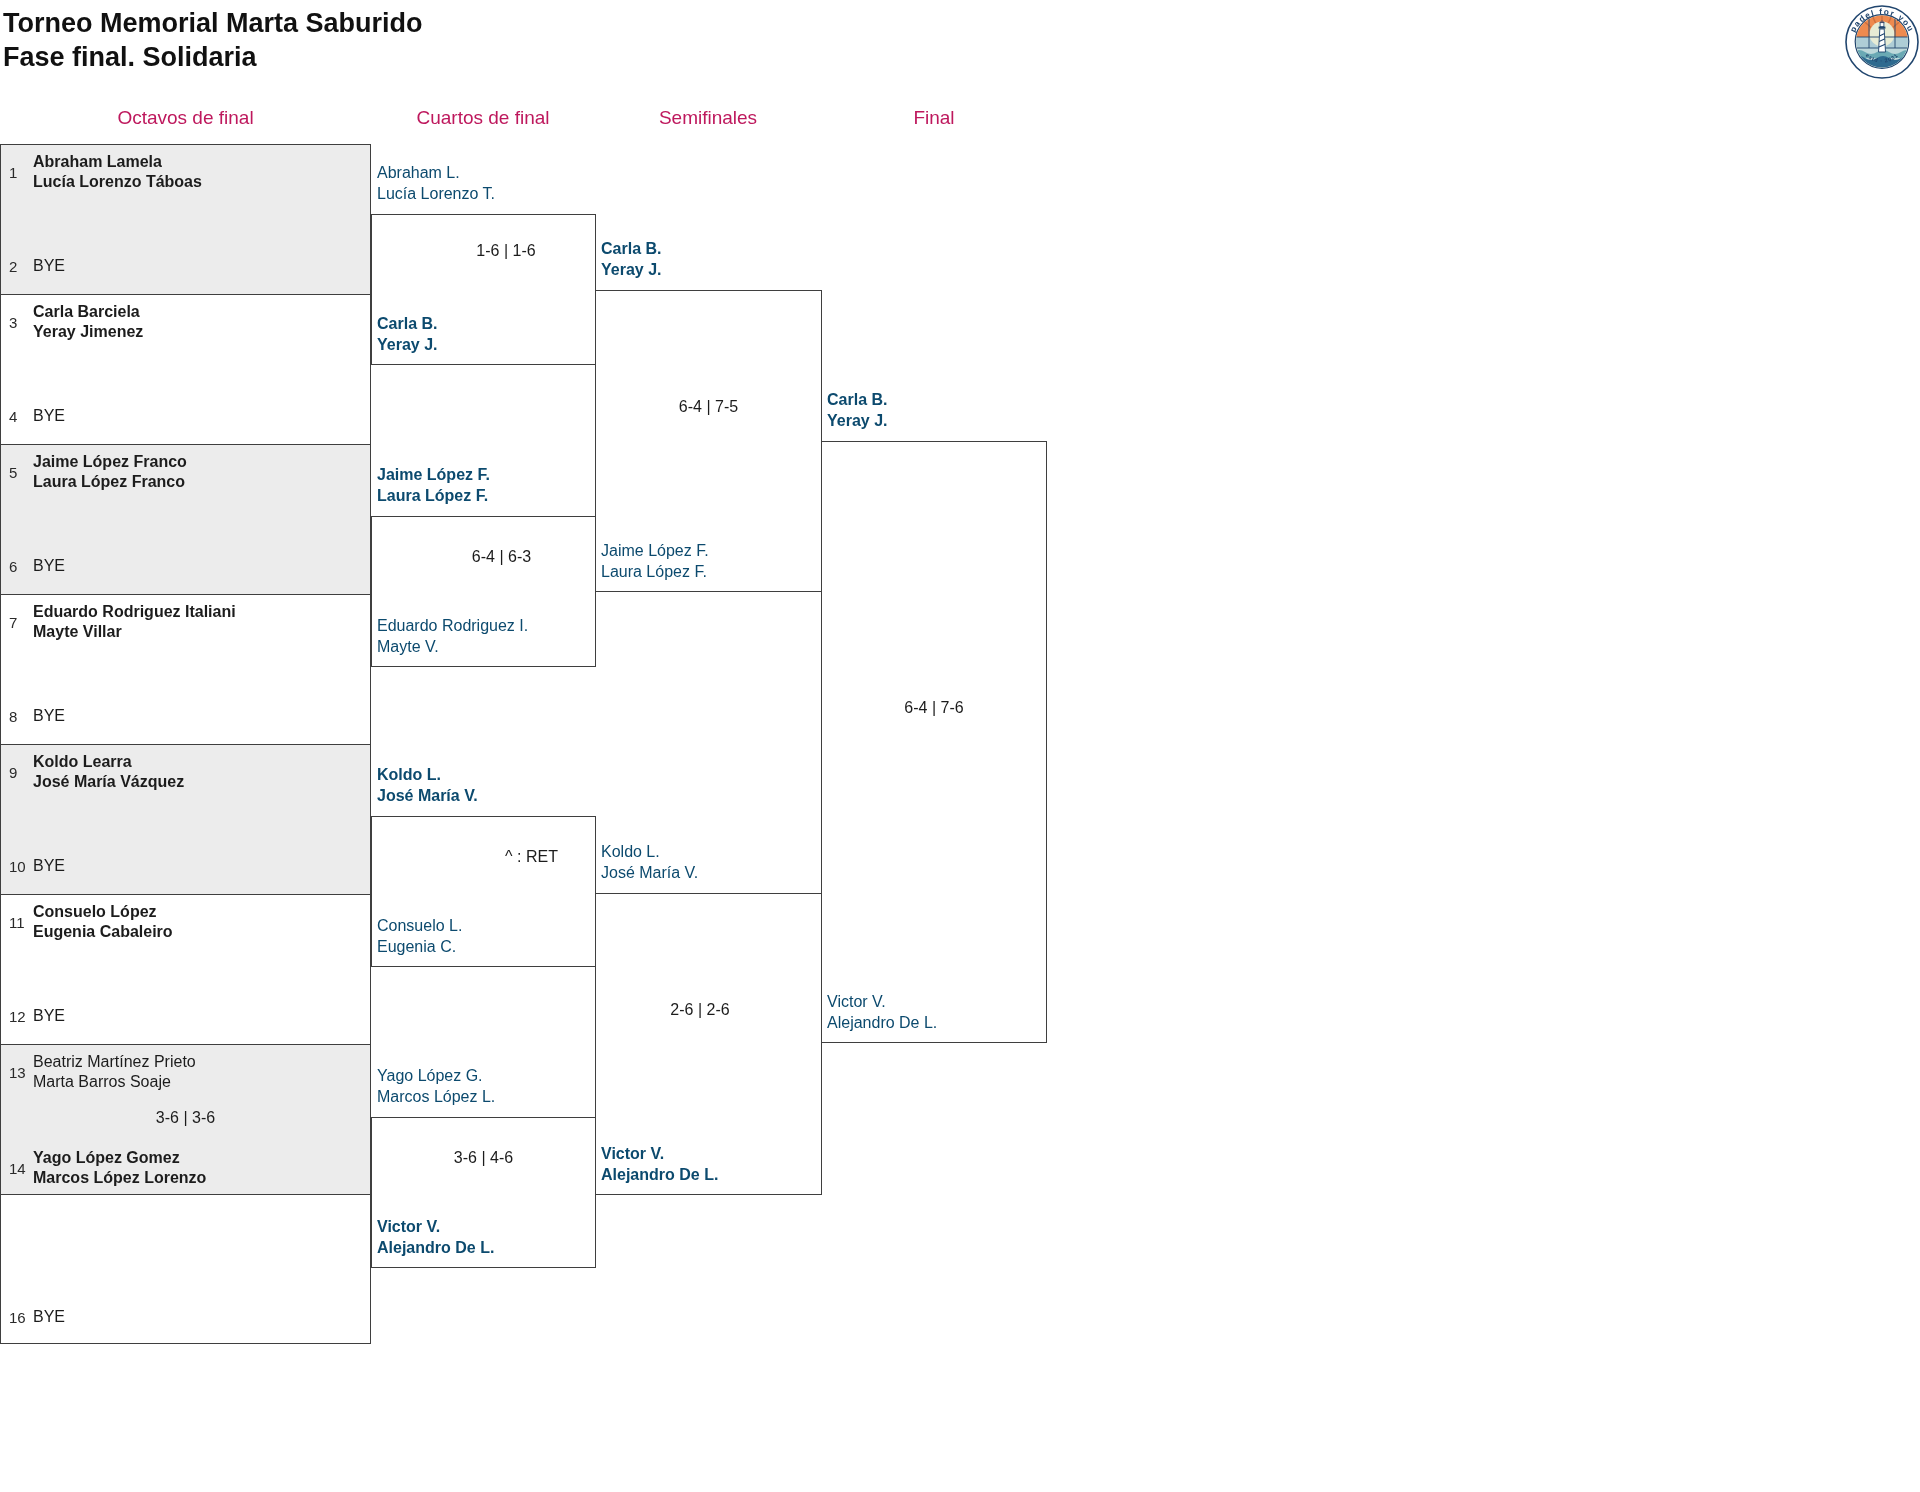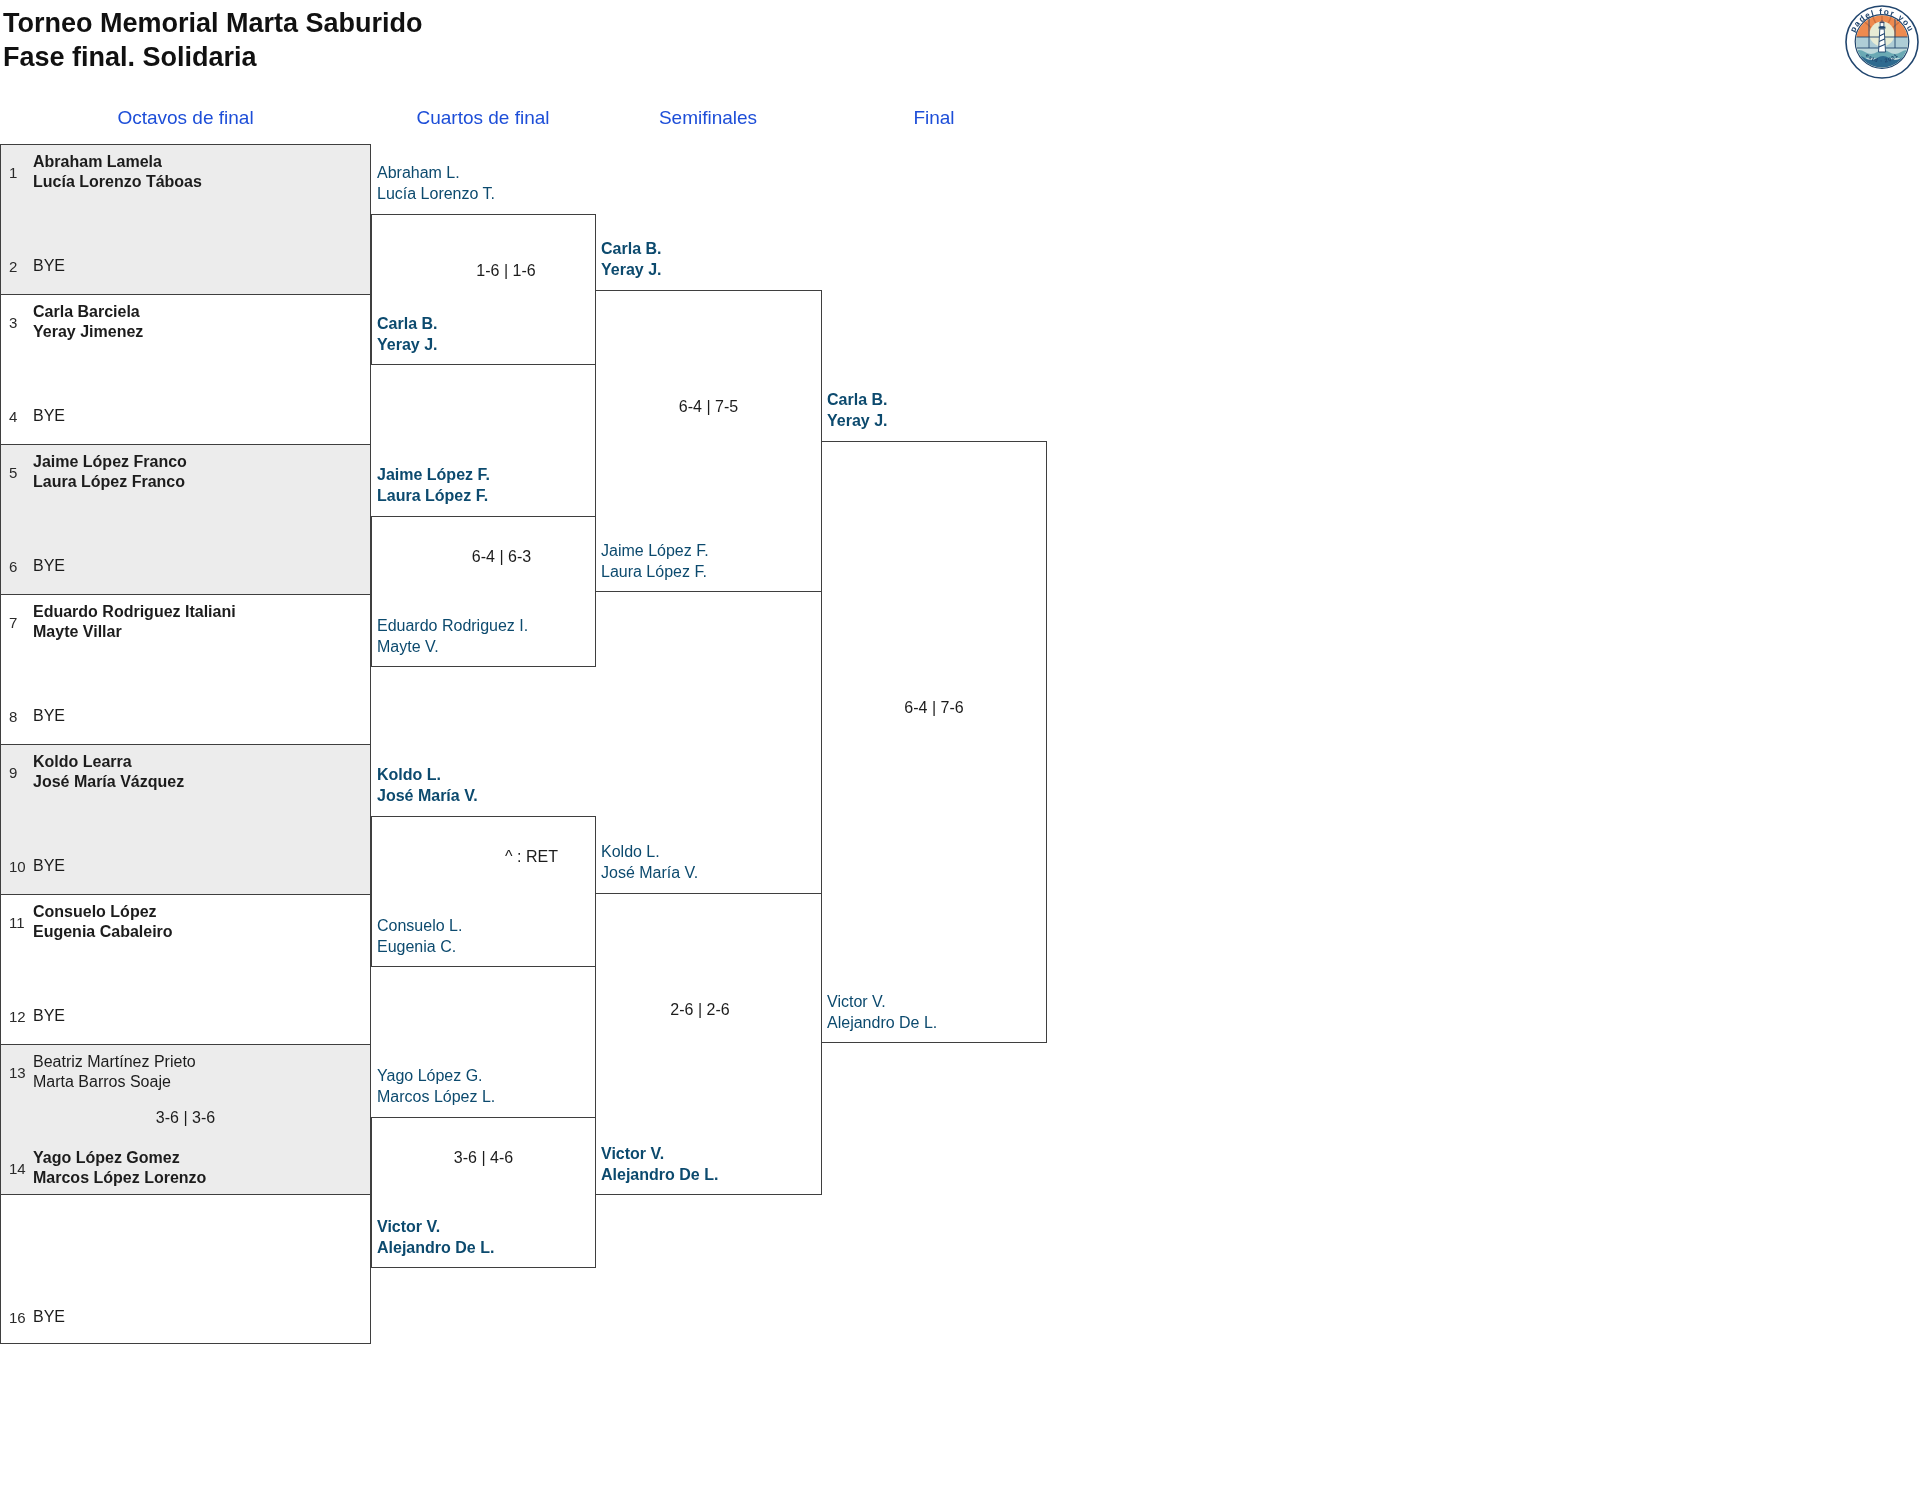--- a/index.html
+++ b/index.html
@@ -1,19 +1,19 @@
 <!DOCTYPE html>
 <html><head>
 <meta charset="utf-8">
 <style>
   html,body{margin:0;padding:0;background:#fff;}
   .page{position:relative;width:1920px;height:1492px;background:#ffffff;overflow:hidden;
         font-family:"Liberation Sans",sans-serif;color:#1c1c1c;}
   .title{position:absolute;left:3px;top:6px;font-size:27px;line-height:34px;font-weight:700;color:#111;}
-  .colhead{position:absolute;top:107px;font-size:19px;font-weight:500;text-align:center;color:#1d4ed8;}
+  .colhead{position:absolute;top:107px;font-size:19px;font-weight:500;text-align:center;color:#be185d;}
   .r16{position:absolute;left:0;top:144px;width:371px;height:1200px;border:1px solid #3f3f3f;box-sizing:border-box;}
   .match{position:absolute;left:0;width:100%;height:150px;box-sizing:border-box;border-bottom:1px solid #3f3f3f;}
   .match:last-child{border-bottom:none;}
   .match.shaded{background:#ececec;}
   .team{position:absolute;left:0;right:0;display:flex;align-items:center;}
   .t-top{top:7px;}
   .t-bye{bottom:18px;}
   .t-bot2{bottom:6px;}
   .seed{min-width:20px;padding-left:8px;font-size:15px;color:#2a2a2a;flex:none;}
   .tname{margin-left:4px;font-size:16px;line-height:20px;}
@@ -233,21 +233,21 @@
   </div>
   <div class="feed" style="left:377px;top:1065px;">
     <div>Yago López G.</div>
       <div>Marcos López L.</div>
   </div>
   <div class="feed bold" style="left:377px;top:1216px;">
     <div>Victor V.</div>
       <div>Alejandro De L.</div>
   </div>
 
-  <div class="score" style="left:371px;width:270px;top:260px;">1-6 | 1-6</div>
+  <div class="score" style="left:371px;width:270px;top:240px;">1-6 | 1-6</div>
   <div class="score" style="left:371px;width:261px;top:546px;">6-4 | 6-3</div>
   <div class="score" style="left:371px;width:225px;top:846px;padding-left:48px;">^ : RET</div>
   <div class="score" style="left:371px;width:225px;top:1147px;">3-6 | 4-6</div>
 
   <div class="feed bold" style="left:601px;top:238px;">
     <div>Carla B.</div>
       <div>Yeray J.</div>
   </div>
   <div class="feed" style="left:601px;top:540px;">
     <div>Jaime López F.</div>

